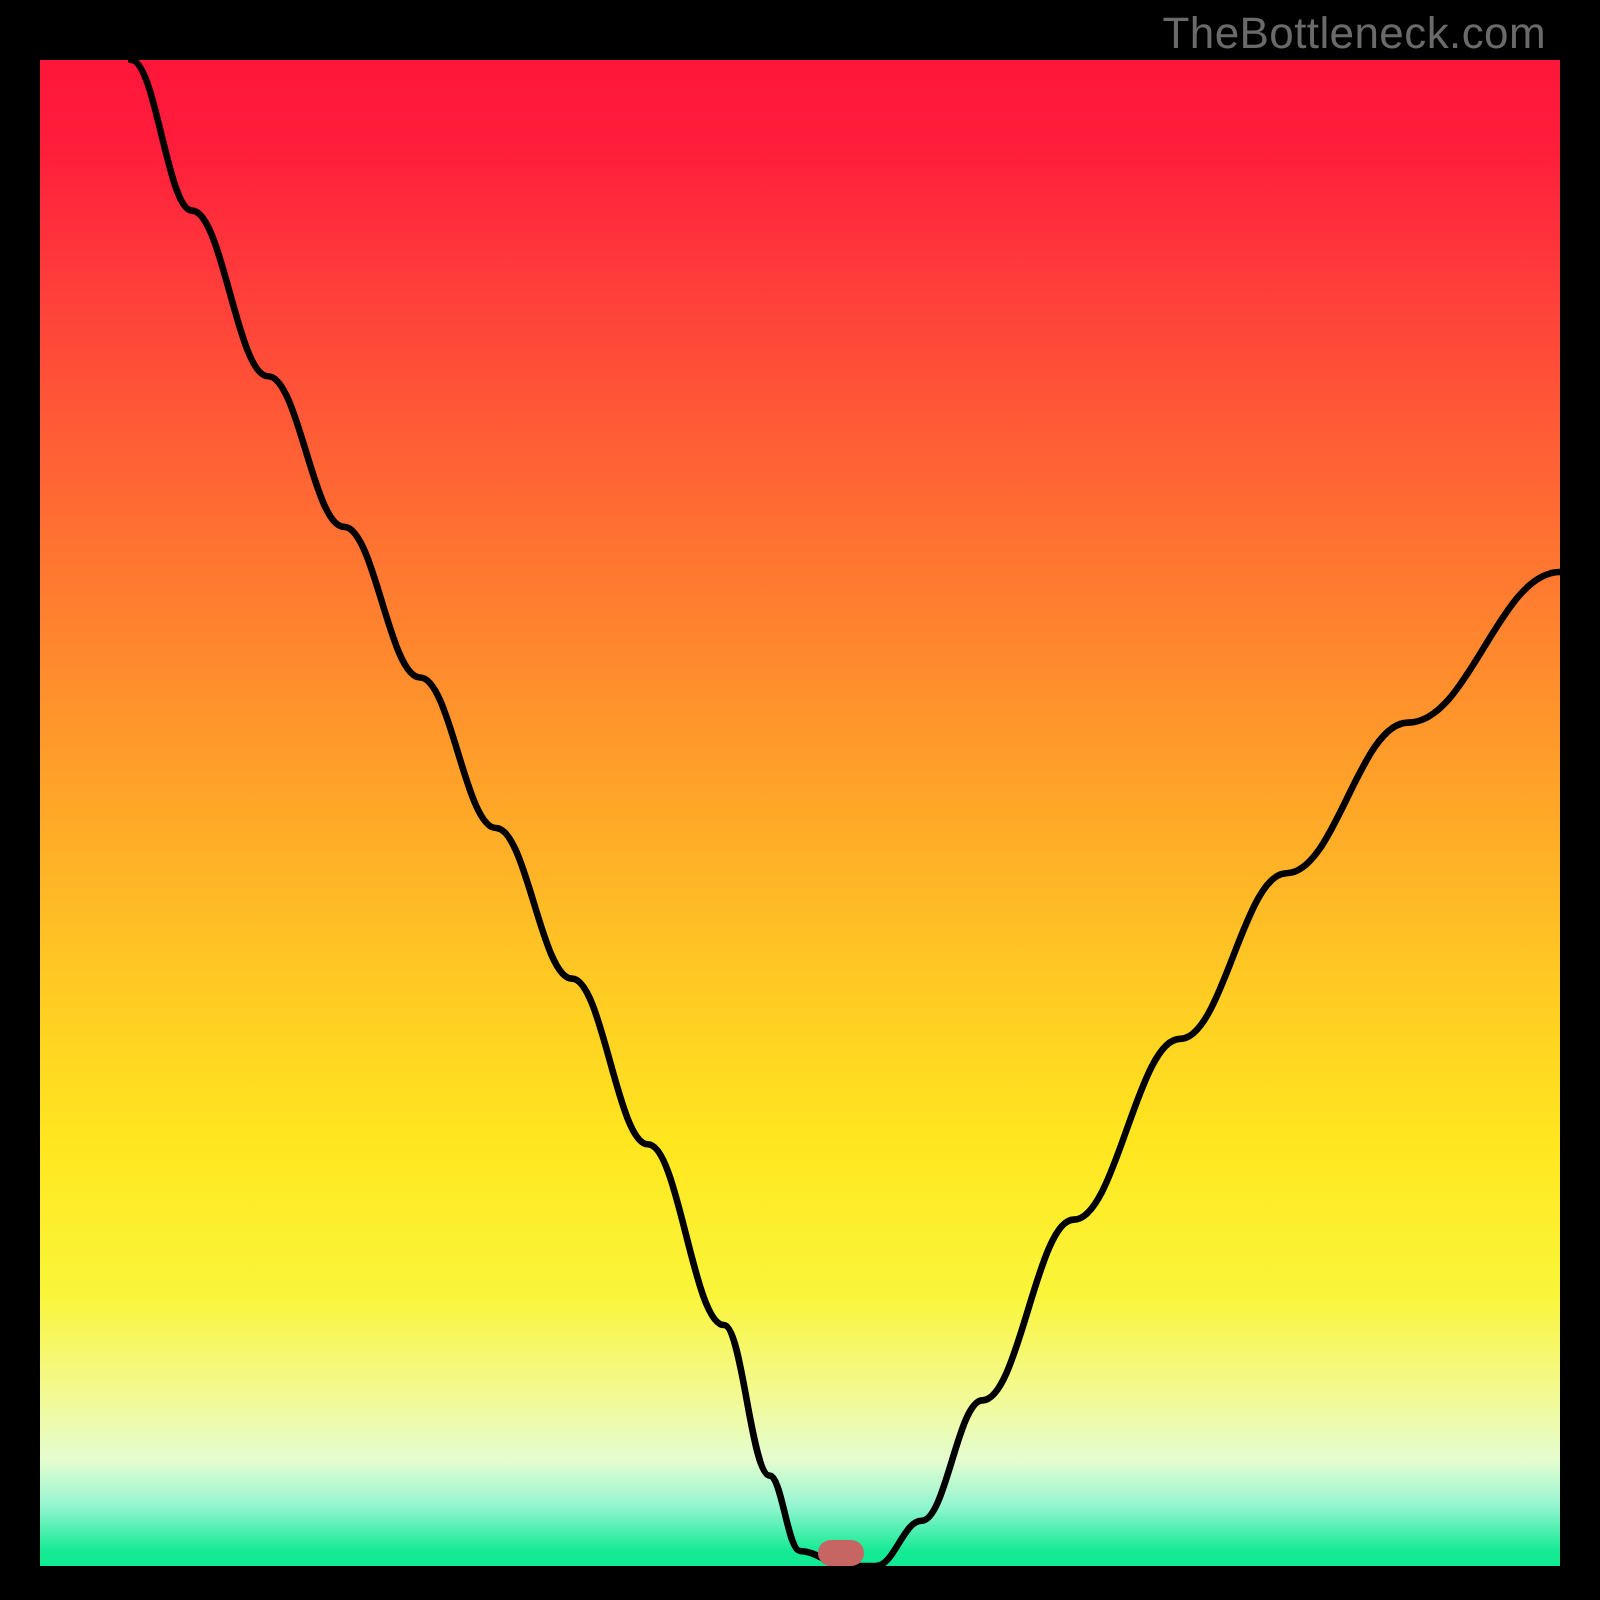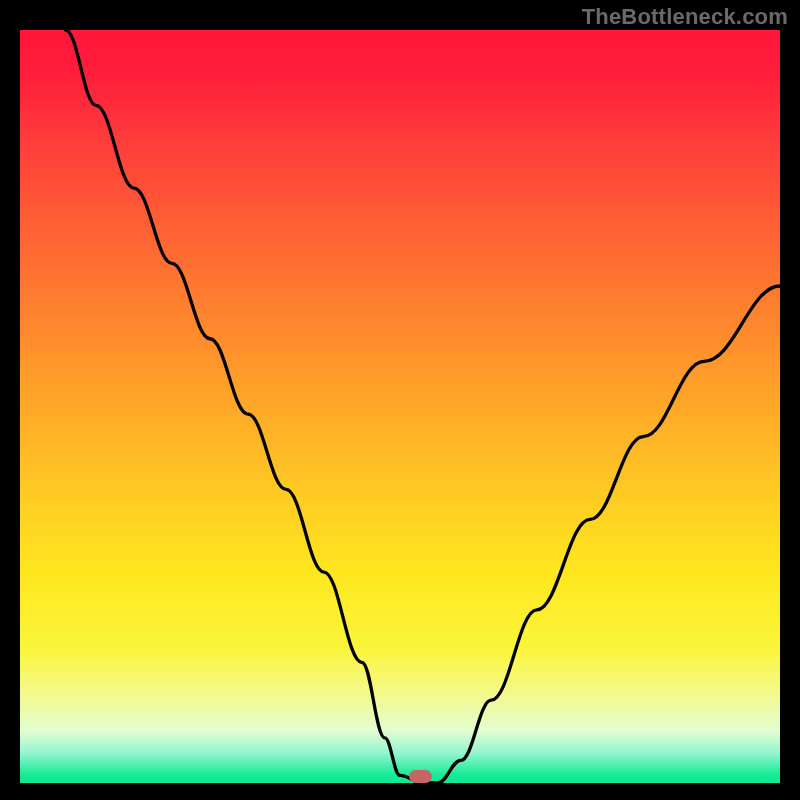--- a/index.html
+++ b/index.html
@@ -14,24 +14,24 @@
     position: absolute;
     left: 0;
     top: 0;
     width: 800px;
     height: 800px;
     background: #000;
   }
   .watermark {
     position: absolute;
     top: 4px;
-    right: 12px;
+    right: 27px;
     font-family: Arial, Helvetica, sans-serif;
     font-size: 22px;
-    font-weight: 700;
+    font-weight: 400;
     color: #6a6a6a;
     letter-spacing: 0.2px;
     z-index: 10;
   }
   .plot {
     position: absolute;
     left: 20px;
     top: 30px;
     width: 760px;
     height: 753px;

